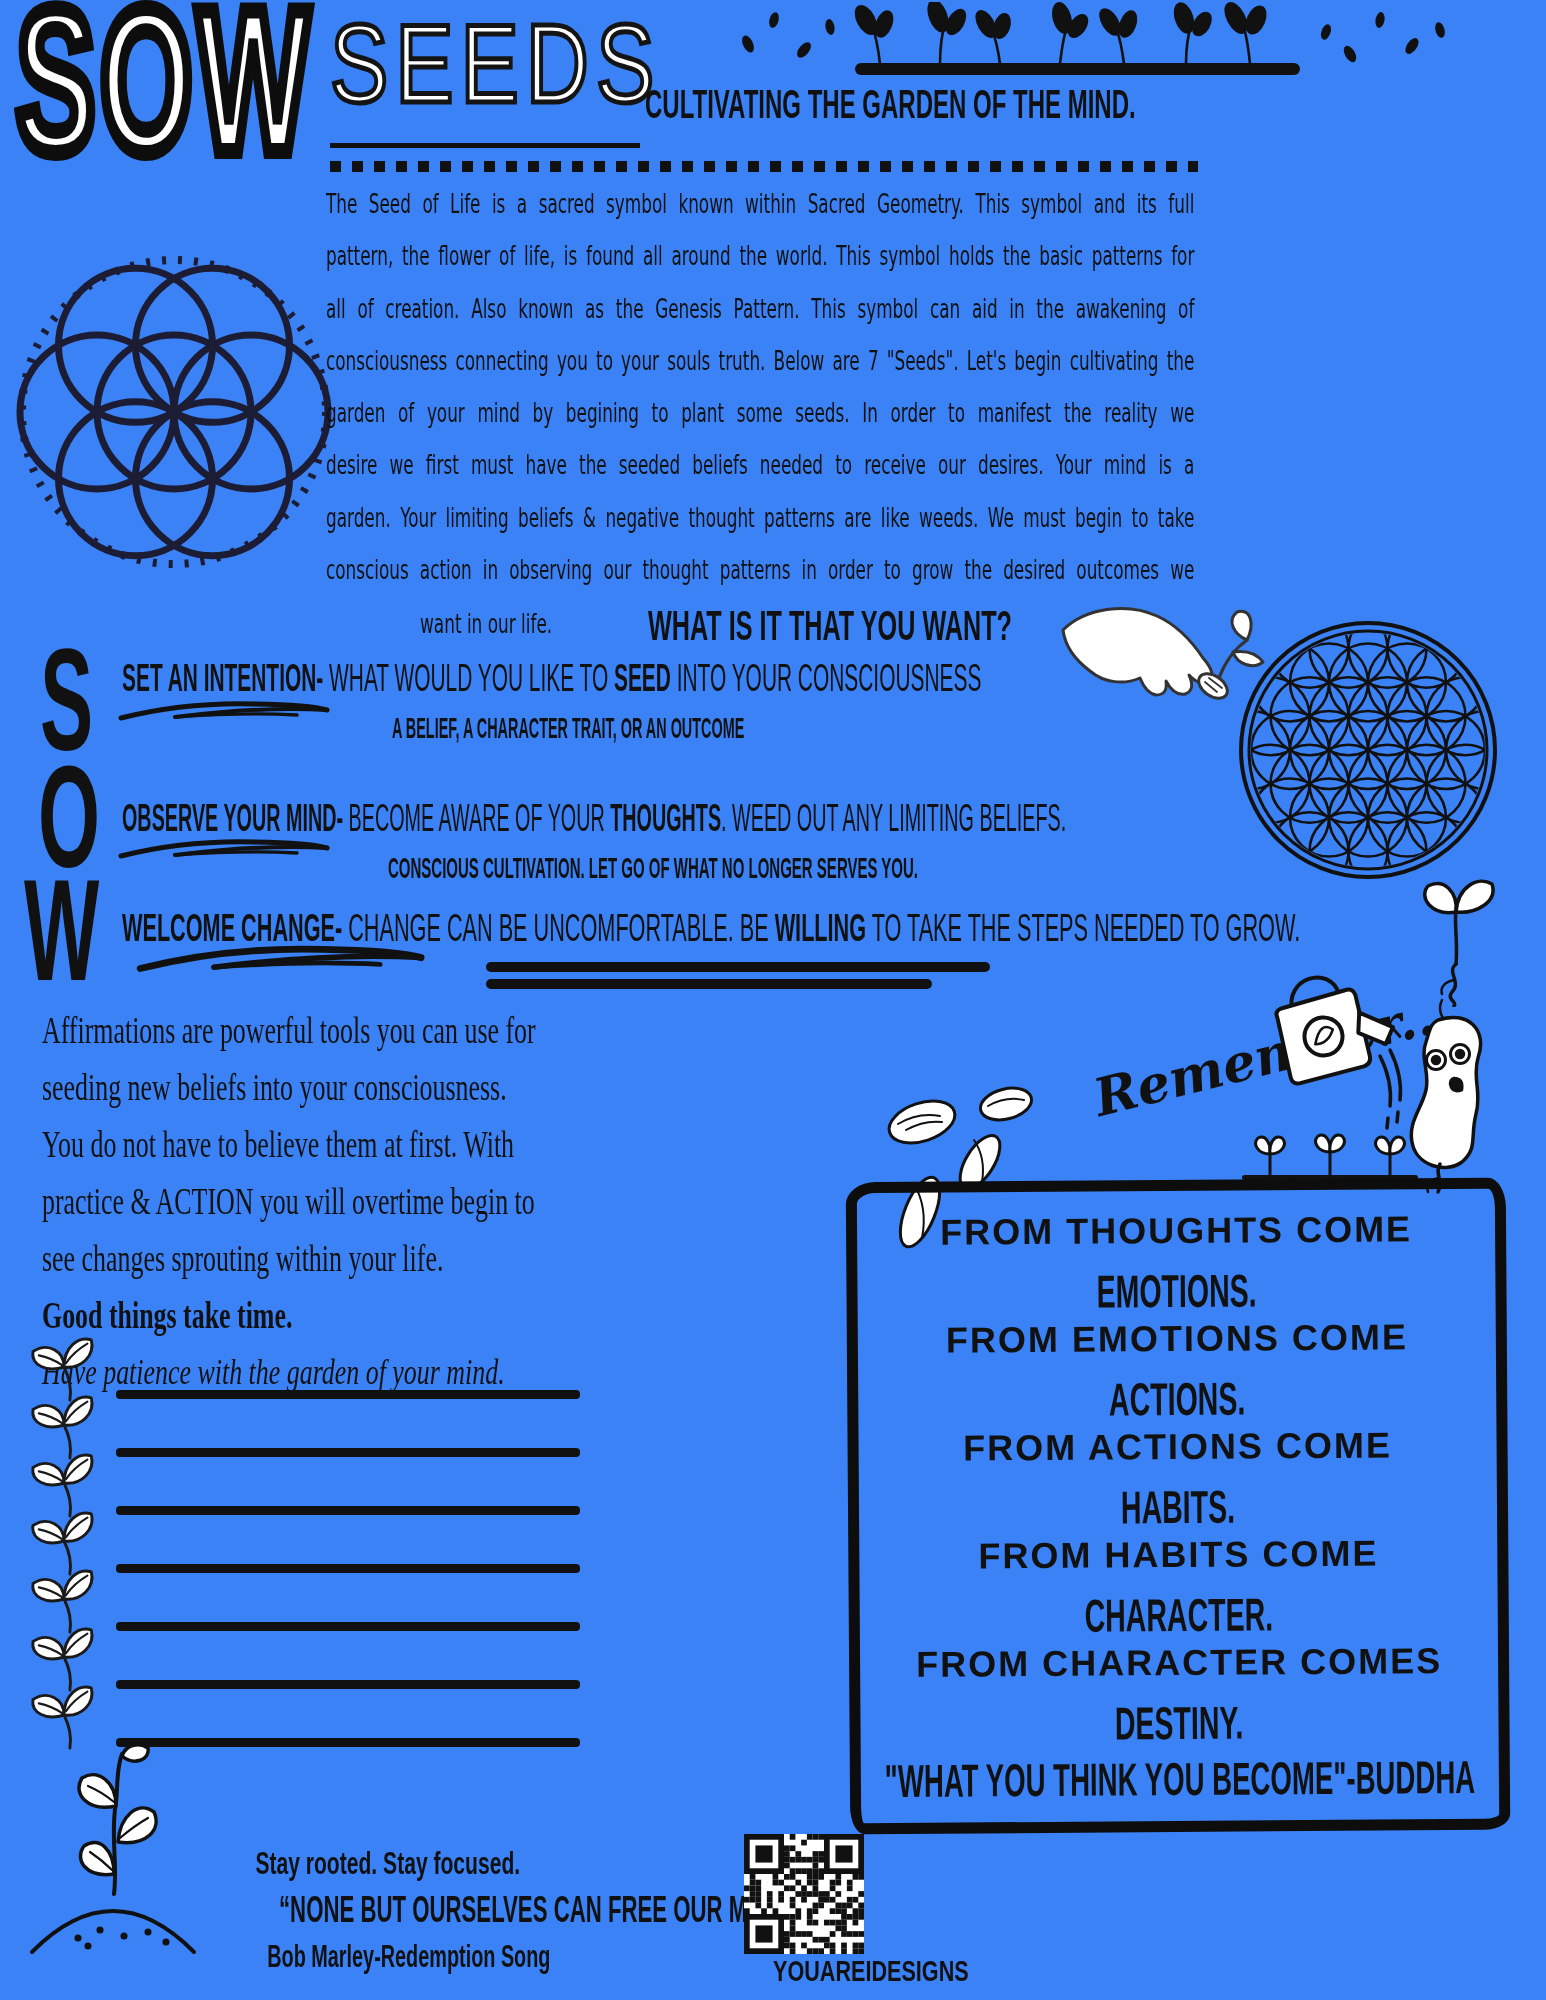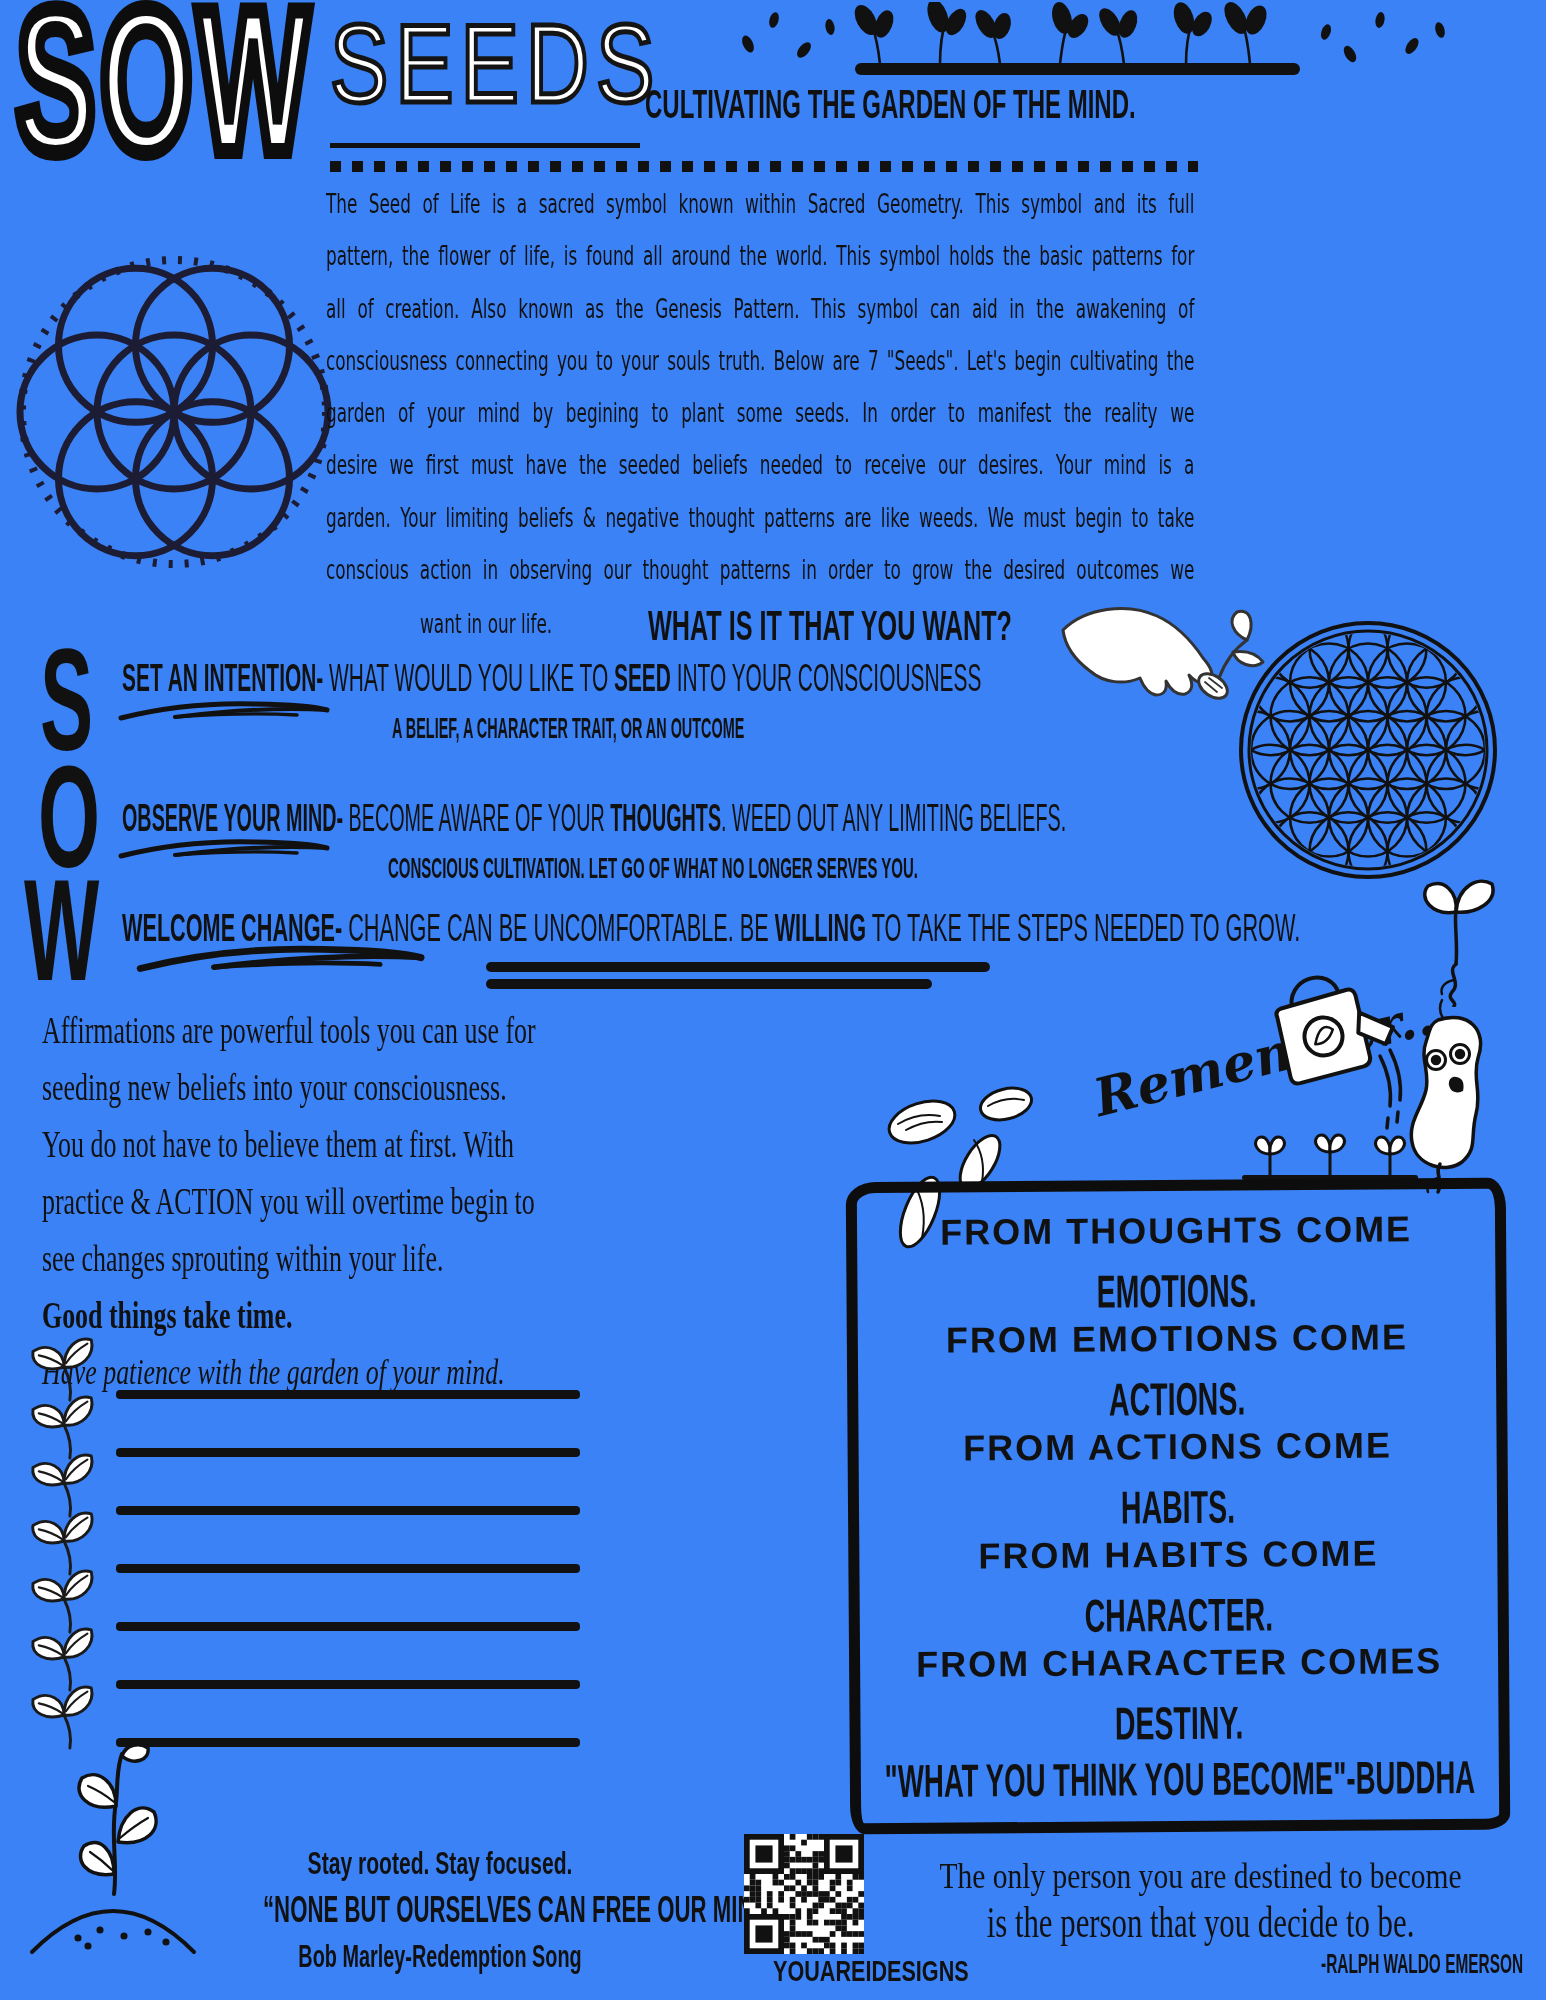--- a/index.html
+++ b/index.html
@@ -63,21 +63,21 @@
   .qb-result{font-size:46px;line-height:48px;font-weight:900;height:50px;text-align:center;
     transform:scaleX(.62);transform-origin:50% 0;white-space:nowrap;}
   .qb-buddha{font-size:46px;line-height:52px;font-weight:700;text-align:center;margin-top:4px;
     transform:scaleX(.60);transform-origin:50% 0;white-space:nowrap;}
 
   
   .write-line{position:absolute;left:116px;width:464px;height:9px;background:#111;border-radius:4px;}
   .row-sprout{position:absolute;left:24px;width:84px;height:70px;}
 
   
-  #footer-left{left:145px;top:1842px;width:590px;text-align:center;}
+  #footer-left{left:161px;top:1842px;width:590px;text-align:left;}
   #stay-line{font-size:31px;line-height:44px;font-weight:800;transform:scaleX(.68);transform-origin:50% 0;white-space:nowrap;}
   #marley-quote{font-size:37px;line-height:48px;font-weight:800;transform:scaleX(.60);transform-origin:50% 0;white-space:nowrap;}
   #marley-credit{font-size:31px;line-height:46px;font-weight:800;transform:scaleX(.64);transform-origin:50% 0;white-space:nowrap;}
   #qr-wrap{left:744px;top:1834px;width:120px;height:120px;}
   #qr-label{left:740px;top:1954px;width:236px;text-align:center;font-size:30px;font-weight:600;
     transform:scaleX(.72);transform-origin:50% 0;white-space:nowrap;}
   #emerson{left:878px;top:1854px;width:645px;text-align:center;font-family:"Liberation Serif",serif;}
   #emerson-l1{font-size:36px;line-height:44px;transform:scaleX(.82);transform-origin:50% 0;white-space:nowrap;}
   #emerson-l2{font-size:44px;line-height:50px;transform:scaleX(.70);transform-origin:50% 0;white-space:nowrap;}
   #emerson-credit{font-size:28px;line-height:32px;font-weight:600;font-family:"Liberation Sans",sans-serif;
@@ -570,19 +570,14 @@
       <rect x="62.85714285714286" y="114.28571428571429" width="5.714285714285714" height="5.714285714285714" fill="#111"></rect>
       <rect x="68.57142857142857" y="114.28571428571429" width="5.714285714285714" height="5.714285714285714" fill="#111"></rect>
       <rect x="74.28571428571429" y="114.28571428571429" width="5.714285714285714" height="5.714285714285714" fill="#111"></rect>
       <rect x="85.71428571428572" y="114.28571428571429" width="5.714285714285714" height="5.714285714285714" fill="#111"></rect>
       <rect x="97.14285714285714" y="114.28571428571429" width="5.714285714285714" height="5.714285714285714" fill="#111"></rect>
       <rect x="108.57142857142857" y="114.28571428571429" width="5.714285714285714" height="5.714285714285714" fill="#111"></rect>
       <rect x="114.28571428571429" y="114.28571428571429" width="5.714285714285714" height="5.714285714285714" fill="#111"></rect>
     </svg>
   <div class="abs" id="qr-label">YOUAREIDESIGNS</div>
 
-  <div class="abs" id="emerson">
-    <div id="emerson-l1">The only person you are destined to become</div>
-    <div id="emerson-l2">is the person that you decide to be.</div>
-    <div id="emerson-credit">-RALPH WALDO EMERSON</div>
-  </div>
 
 </div>
 
 </body></html>

